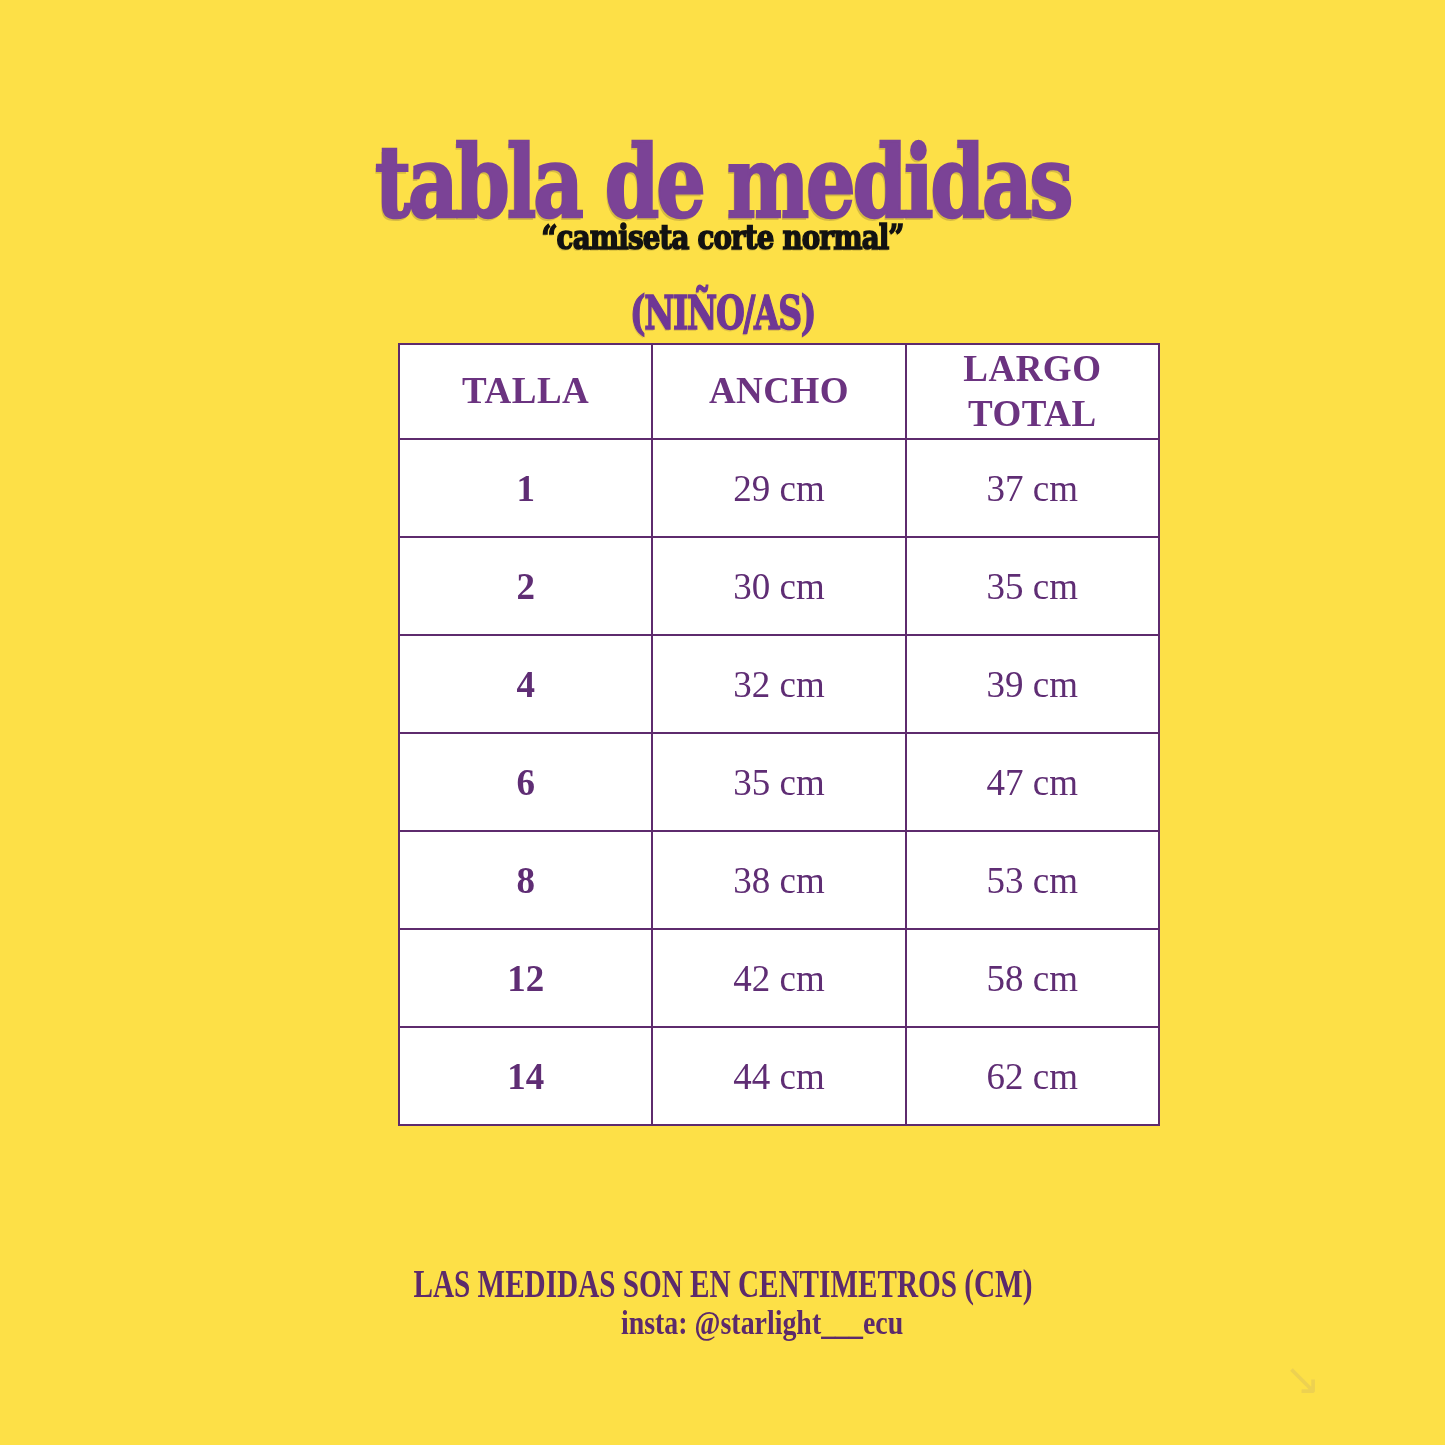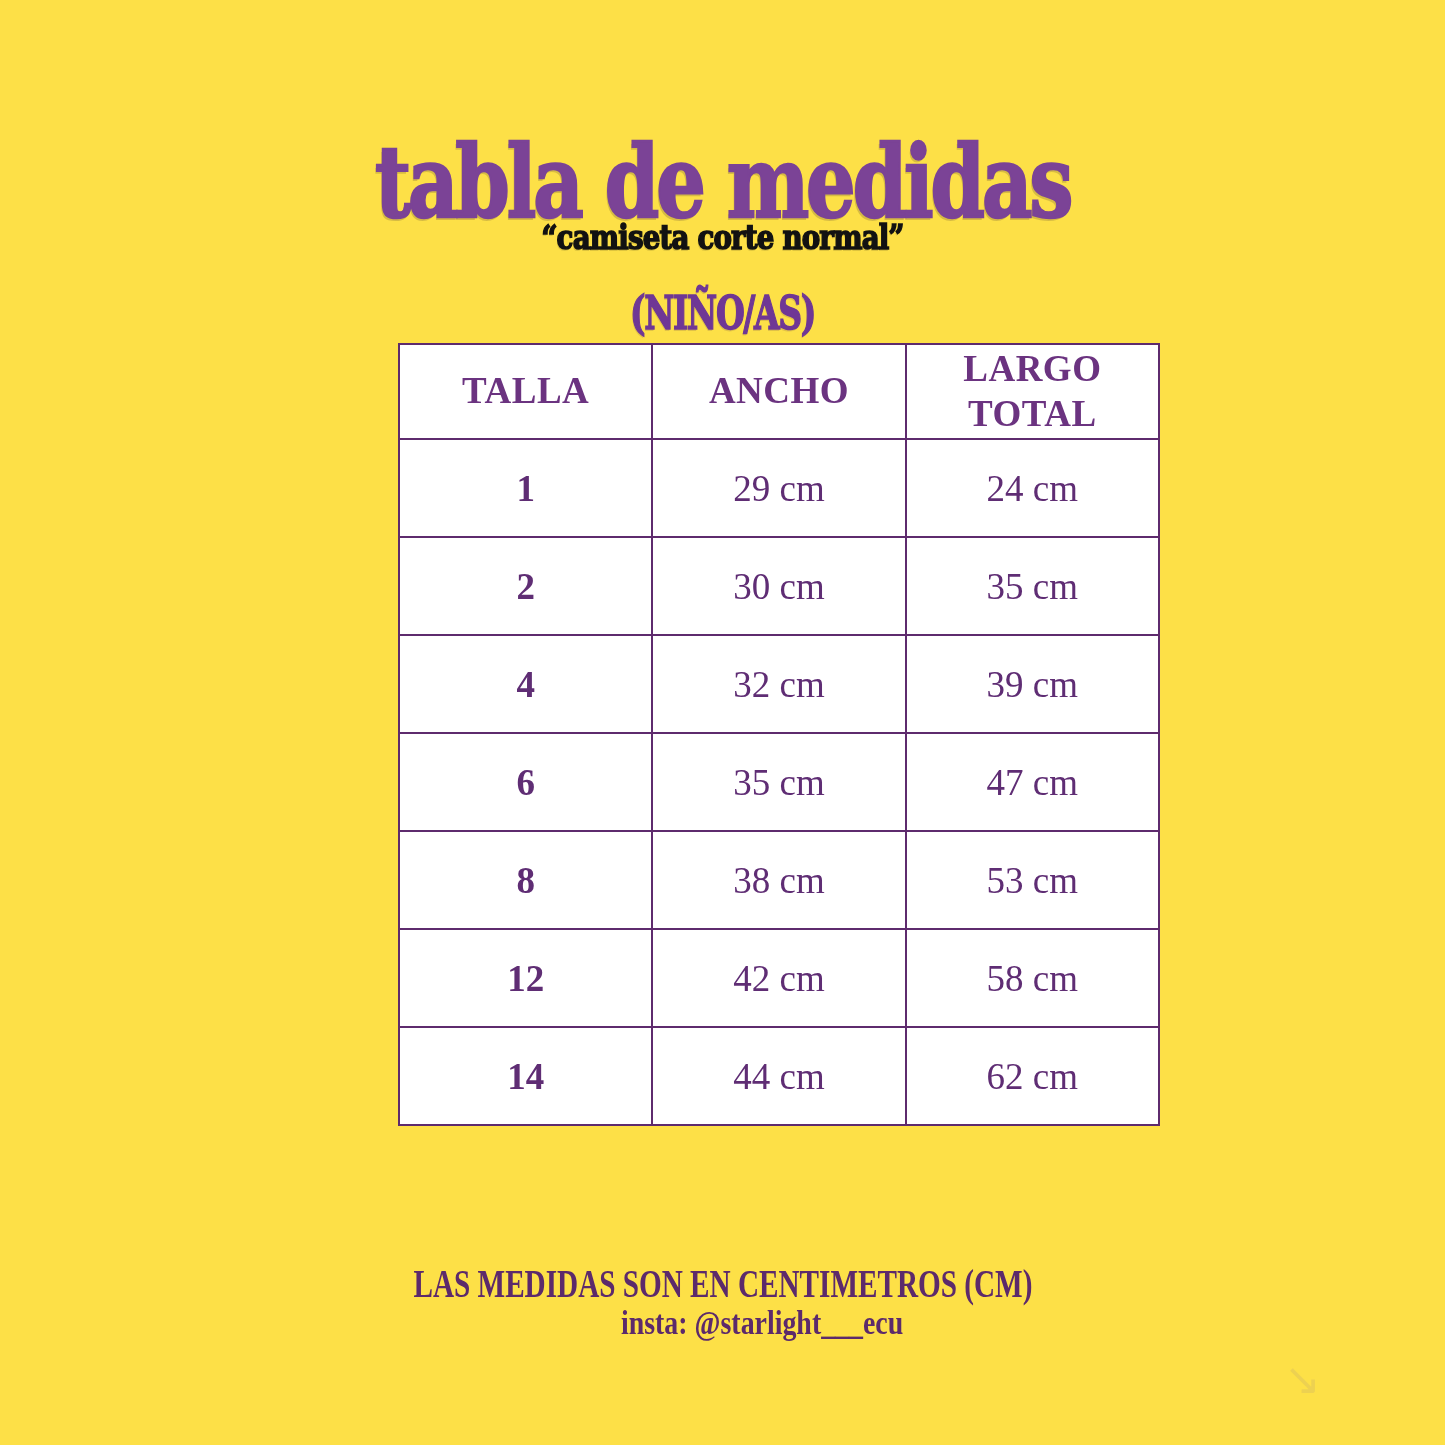--- a/index.html
+++ b/index.html
@@ -112,21 +112,21 @@
       <tr>
         <th>TALLA</th>
         <th>ANCHO</th>
         <th>LARGO TOTAL</th>
       </tr>
     </thead>
     <tbody>
       <tr>
         <td class="size-cell">1</td>
         <td>29 cm</td>
-        <td>24 cm</td>
+        <td>37 cm</td>
       </tr>
       <tr>
         <td class="size-cell">2</td>
         <td>30 cm</td>
         <td>35 cm</td>
       </tr>
       <tr>
         <td class="size-cell">4</td>
         <td>32 cm</td>
         <td>39 cm</td>

